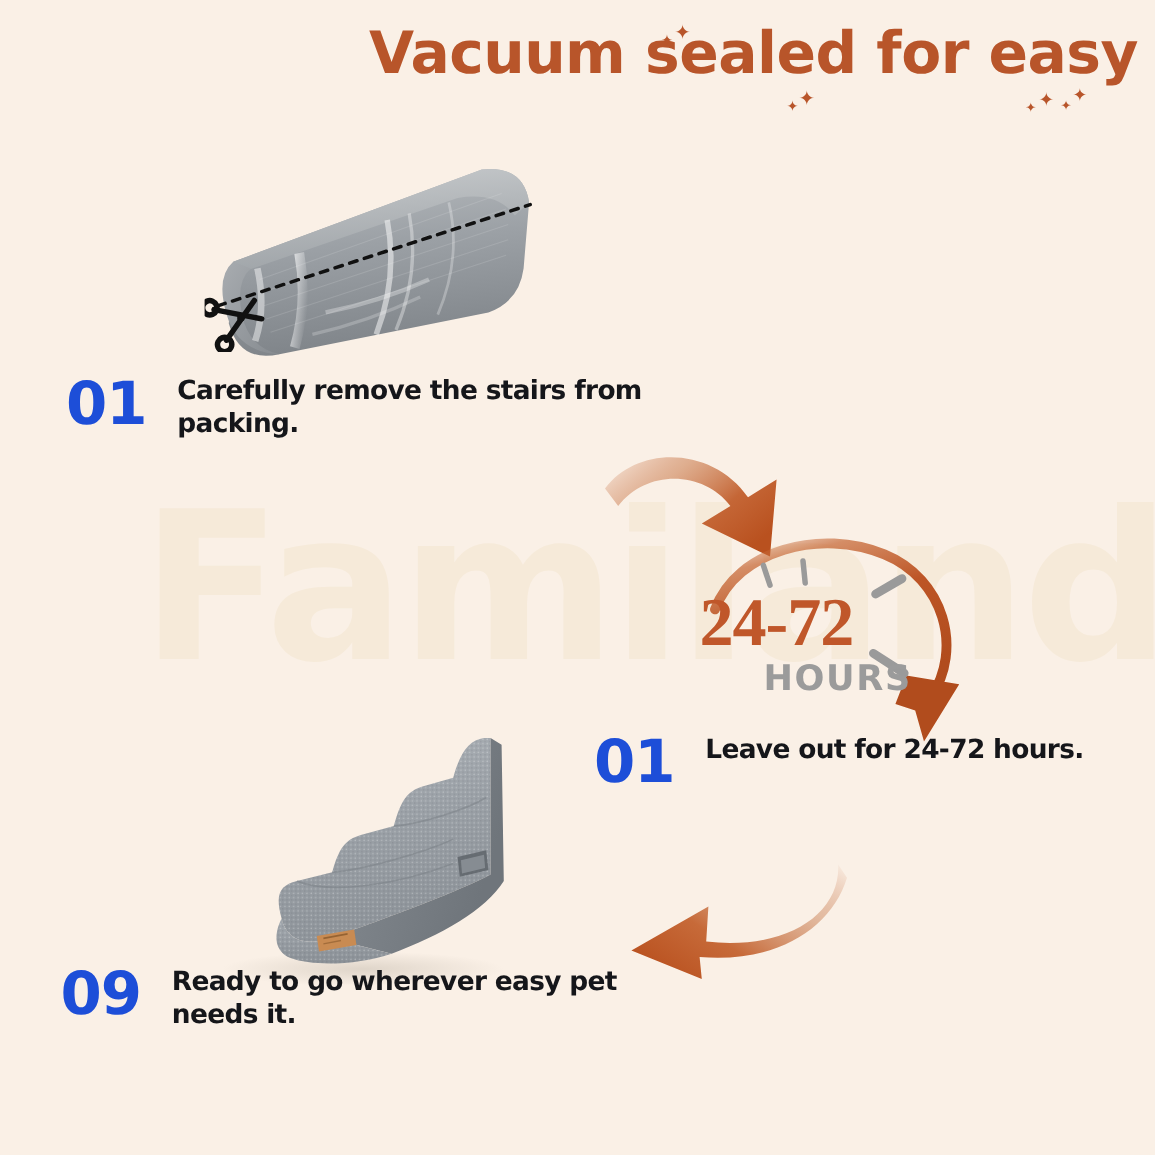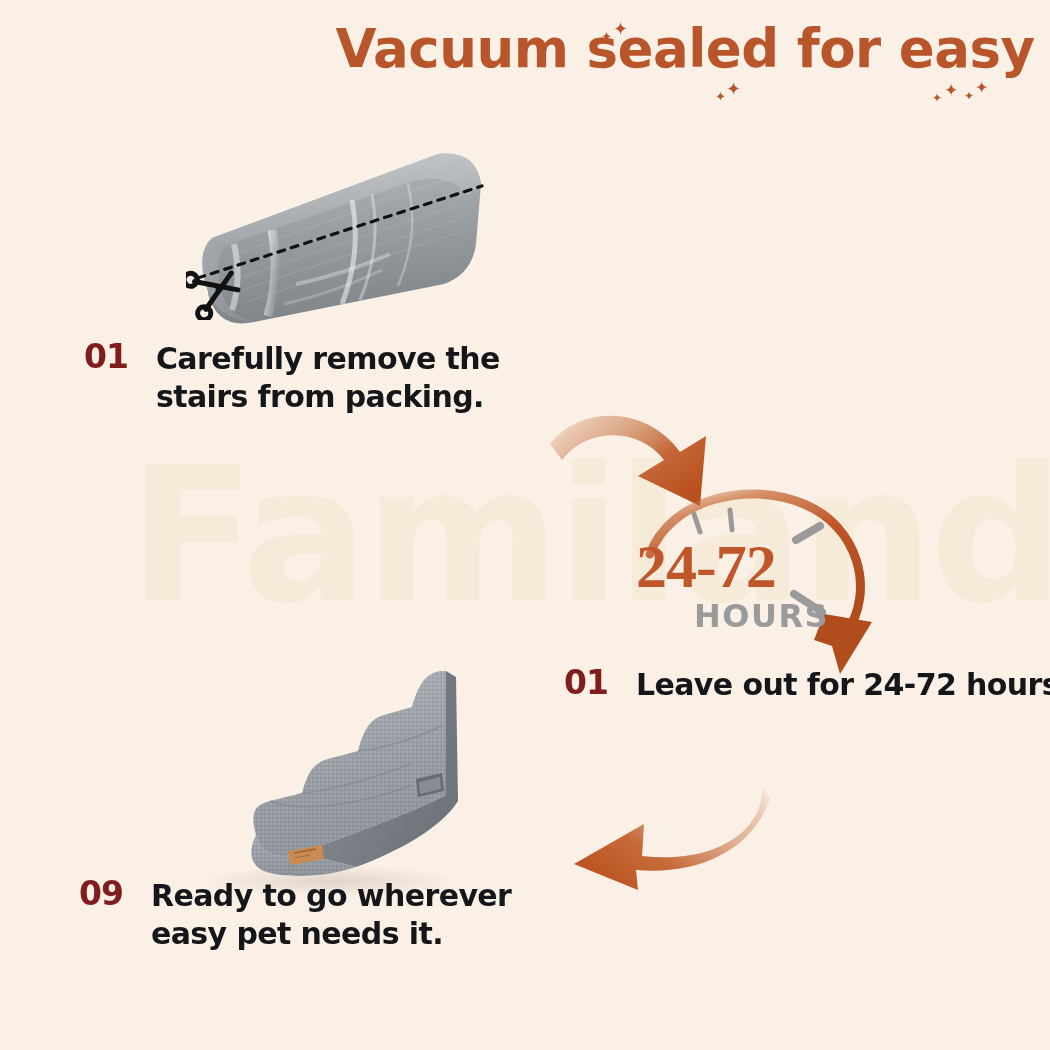--- a/index.html
+++ b/index.html
@@ -51,33 +51,32 @@
   .spark.s3{left:715px;top:90px;font-size:13px;}
   .spark.s4{left:726px;top:80px;font-size:18px;}
   .spark.s5{left:932px;top:92px;font-size:12px;}
   .spark.s6{left:944px;top:82px;font-size:17px;}
   .spark.s7{left:964px;top:90px;font-size:12px;}
   .spark.s8{left:975px;top:80px;font-size:16px;}
 
   
   .step{position:absolute;display:flex;align-items:flex-start;}
   .step .num{
-    color:#7f1d1d;
-    font-family:"DejaVu Sans",sans-serif;
-    font-weight:700;
-    font-size:33px;
+    color:#1d4ed8;
+    font-family:"DejaVu Sans",sans-serif;
+    font-weight:700;
+    font-size:54px;
     line-height:1;
     letter-spacing:-1px;
-    margin-left:24px;
   }
   .step .txt{
     color:#15161a;
     font-family:"DejaVu Sans",sans-serif;
     font-weight:700;
-    font-size:30px;
+    font-size:24px;
     line-height:1.27;
     letter-spacing:-0.6px;
   }
   #step-1{left:60px;top:340px;}
   #step-1 .txt{margin-left:28px;width:440px;}
   #step-2{left:540px;top:666px;}
   #step-2 .txt{margin-left:28px;width:470px;white-space:nowrap;}
   #step-3{left:55px;top:877px;}
   #step-3 .txt{margin-left:28px;width:440px;}
 

